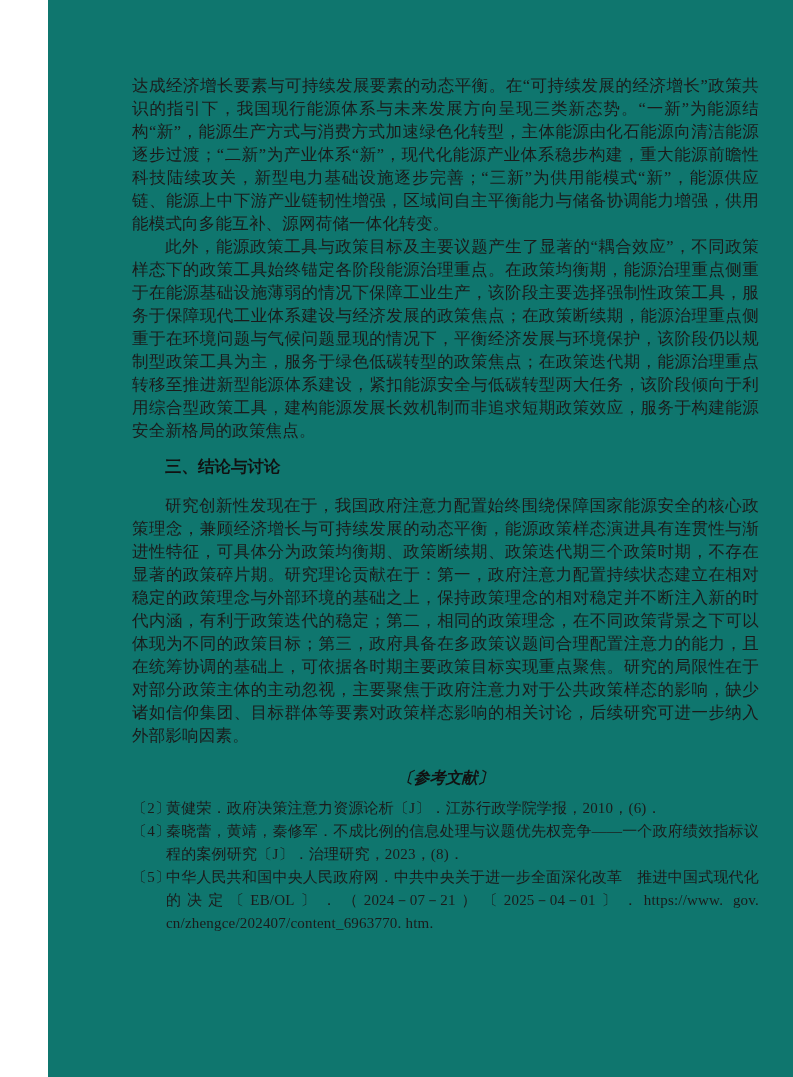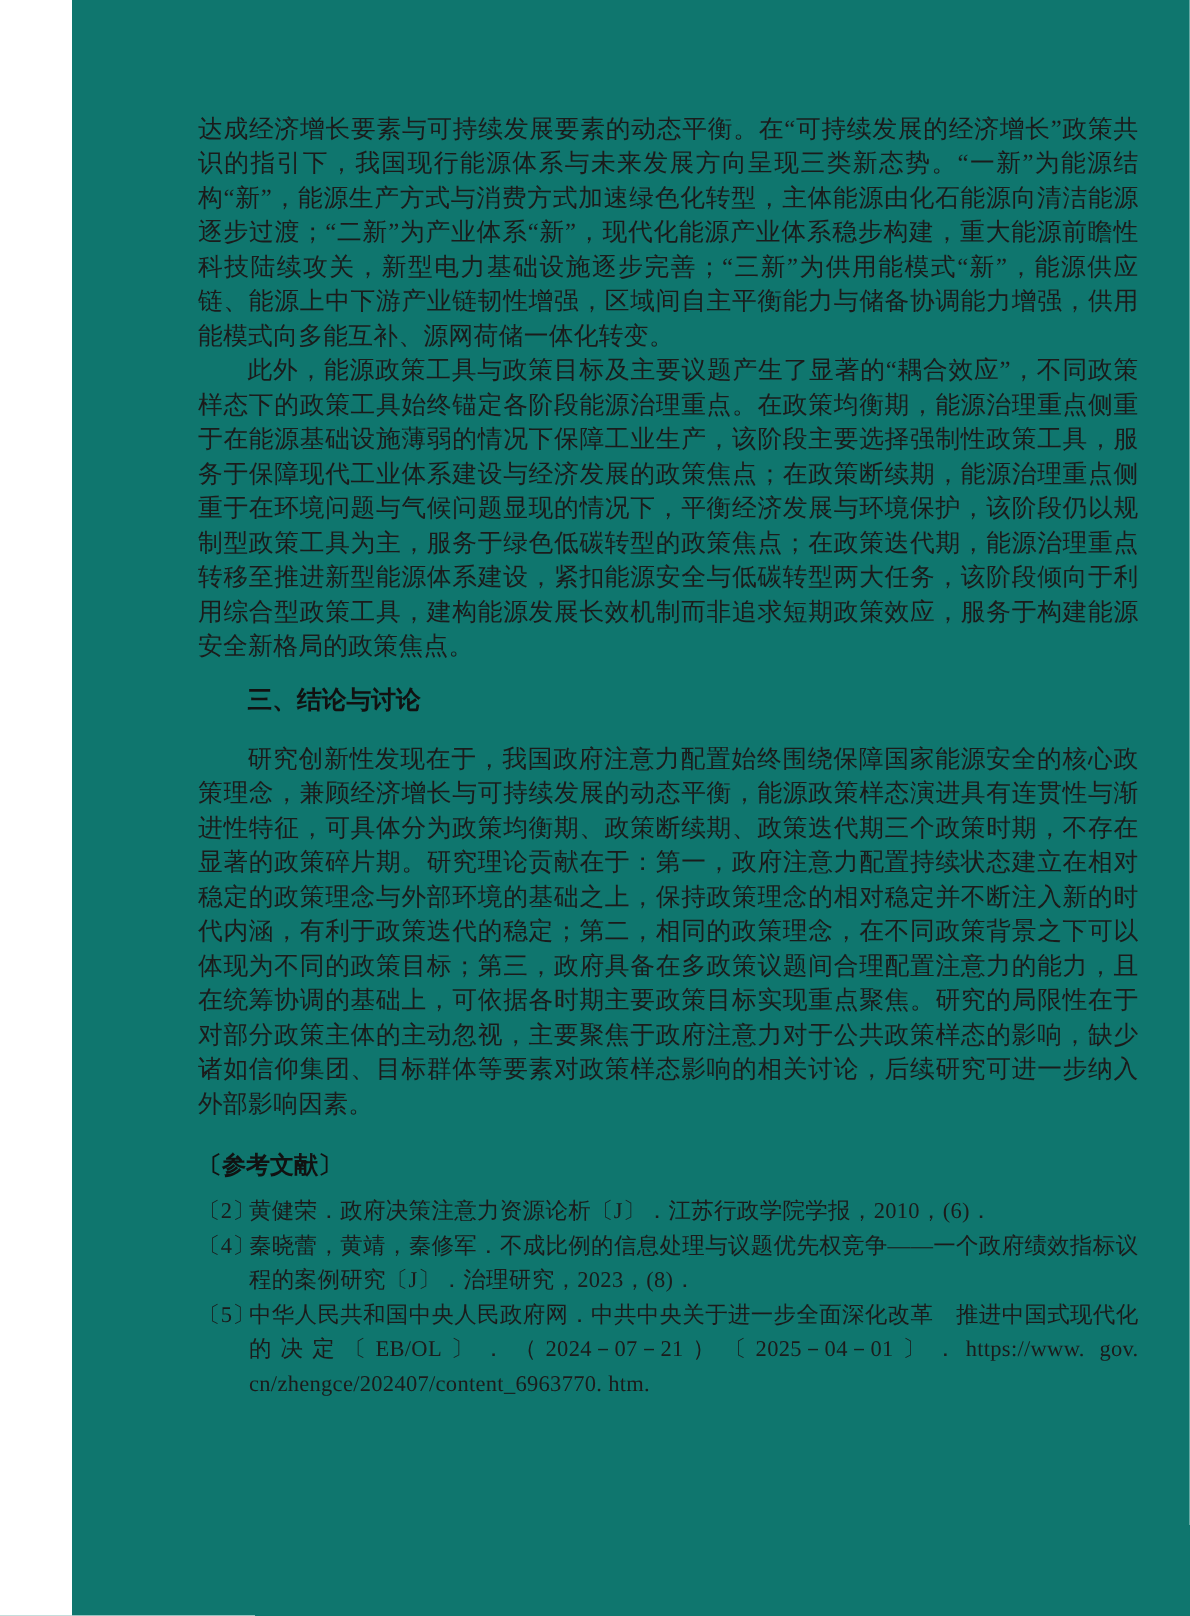--- a/index.html
+++ b/index.html
@@ -37,27 +37,28 @@
     font-family: Liberation Mono, monospace;
     font-weight: bold;
     font-size: 16.5px;
     line-height: 22px;
     color: #111;
   }
   .refs {
     margin-top: 0;
   }
   .refs-heading {
-    text-align: left;
+    text-align: center;
     font-family: "Liberation Sans", "DejaVu Sans", sans-serif;
     font-weight: bold;
     font-size: 16px;
     line-height: 20px;
     margin: 21px 0 9px 0;
     color: #111;
+    font-style: italic;
   }
   .ref {
     font-size: 15px;
     line-height: 23px;
     text-align: justify;
     text-justify: inter-ideograph;
     padding-left: 34px;
     letter-spacing: 0.2px;
   }
   .ref .ref-label {

